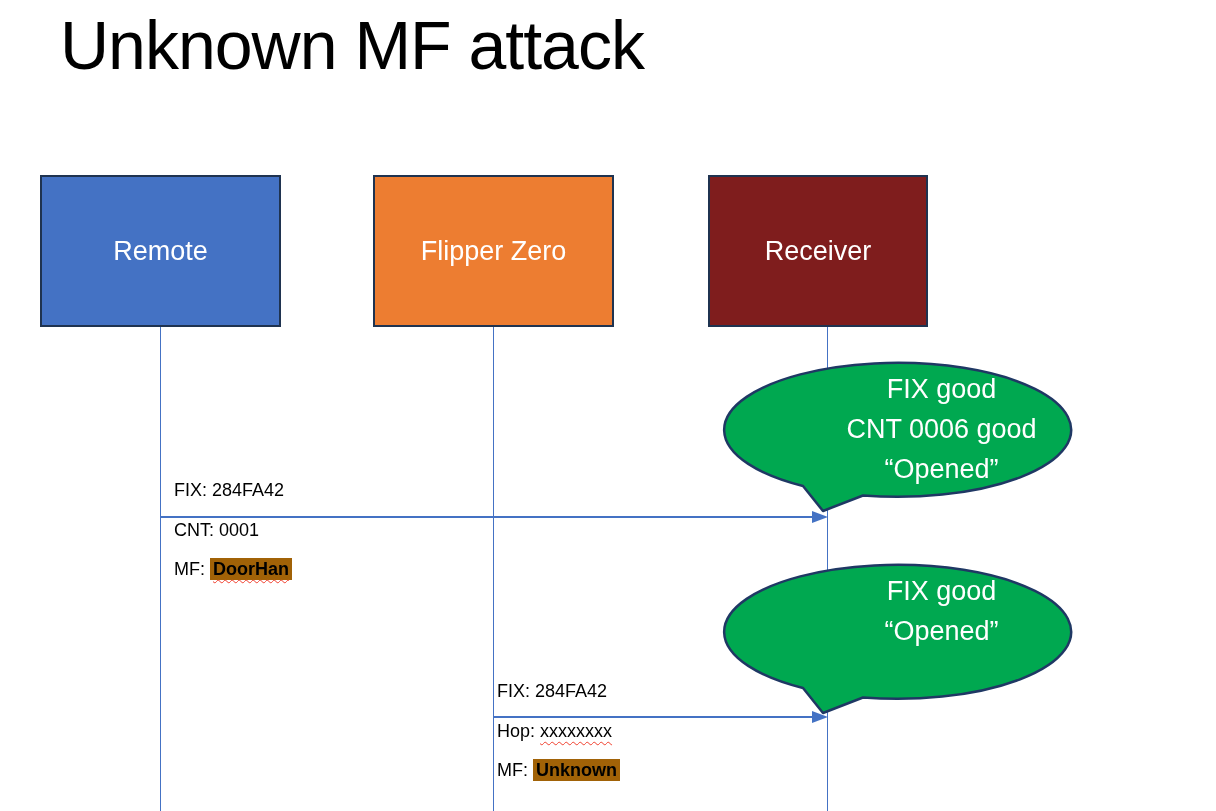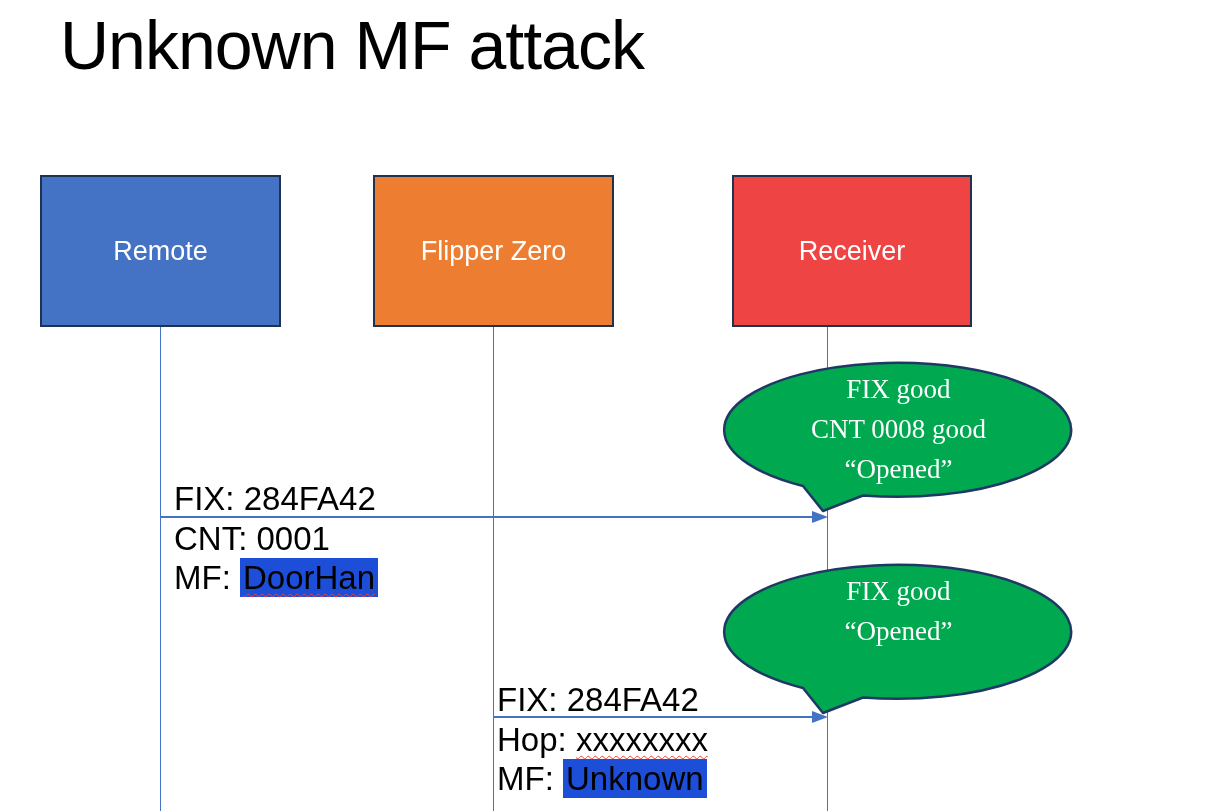--- a/index.html
+++ b/index.html
@@ -11,50 +11,50 @@
     position:absolute;left:60px;top:6px;font-size:68px;font-weight:300;
     letter-spacing:-1px;color:#000;white-space:nowrap;
   }
   .actor{
     position:absolute;top:175px;height:152px;border:2.5px solid #1f3350;
     box-sizing:border-box;display:flex;align-items:center;justify-content:center;
   }
   .actor span{color:#fff;font-size:27px;}
   .actor.remote{left:40px;width:241px;background:#4472c4;}
   .actor.flipper{left:373px;width:241px;background:#ed7d31;}
-  .actor.receiver{left:732px;width:240px;background:#ef4444;}
+  .actor.receiver{left:708px;width:220px;background:#7f1d1d;}
   .lifeline{
     position:absolute;top:327px;height:484px;width:1.5px;background:#4472c4;z-index:1;
   }
   .lifeline.l-remote{left:159.5px;}
   .lifeline.l-flipper{left:492.5px;}
   .lifeline.l-receiver{left:826.5px;}
   .msg-line{position:absolute;height:1.8px;background:#4472c4;z-index:6;}
   .msg-line.m1{left:161px;top:516px;width:652px;}
   .msg-line.m2{left:493px;top:716px;width:320px;}
   .arrow-head{
     position:absolute;width:0;height:0;z-index:6;
     border-top:6px solid transparent;border-bottom:6px solid transparent;
     border-left:16px solid #4472c4;
   }
   .arrow-head.a1{left:812px;top:511px;}
   .arrow-head.a2{left:812px;top:711px;}
-  .msg-label{position:absolute;font-size:33px;color:#000;white-space:nowrap;z-index:3;}
-  .hl{background:#1d4ed8;padding:1px 3px;}
+  .msg-label{position:absolute;font-size:18px;color:#000;white-space:nowrap;z-index:3;}
+  .hl{background:#a16207;padding:1px 3px;font-weight:bold;}
   .sq{
     text-decoration-line:underline;text-decoration-style:wavy;
     text-decoration-color:#f0402e;text-decoration-thickness:1px;
     text-underline-offset:4px;
   }
   .bubble-svg{position:absolute;left:716px;width:368px;height:166px;z-index:5;}
   .bubble-svg.b1{top:354px;}
   .bubble-svg.b2{top:556px;}
   .bubble-text{
-    position:absolute;left:725px;width:347px;text-align:center;color:#fff;
-    font-size:27px;line-height:40px;z-index:7;font-family:Liberation Serif, serif;
+    position:absolute;left:768px;width:347px;text-align:center;color:#fff;
+    font-size:27px;line-height:40px;z-index:7;
   }
   .bubble-text.t1{top:369px;}
   .bubble-text.t2{top:571px;}
 </style>
 </head>
 <body>
 
 <div id="slide">
 
   <div class="title">Unknown MF attack</div>
@@ -83,21 +83,21 @@
   <div class="arrow-head a2"></div>
   <div class="msg-label" style="left:497px;top:681px;">FIX: 284FA42</div>
   <div class="msg-label" style="left:497px;top:760px;"><span>MF: </span><span class="hl">Unknown</span></div>
   <div class="msg-label" style="left:497px;top:721px;"><span>Hop: </span><span class="sq">xxxxxxxx</span></div>
 
   <svg class="bubble-svg b1" viewBox="0 0 368 166">
     <path d="M 87 132 A 173.5 67 0 1 1 147 141.5 L 107 157 Z" fill="#00a850" stroke="#1f3864" stroke-width="2.5" stroke-linejoin="round"></path>
   </svg>
   <div class="bubble-text t1">
     <div>FIX good</div>
-    <div>CNT 0008 good</div>
+    <div>CNT 0006 good</div>
     <div>“Opened”</div>
   </div>
 
   <svg class="bubble-svg b2" viewBox="0 0 368 166">
     <path d="M 87 132 A 173.5 67 0 1 1 147 141.5 L 107 157 Z" fill="#00a850" stroke="#1f3864" stroke-width="2.5" stroke-linejoin="round"></path>
   </svg>
   <div class="bubble-text t2">
     <div>FIX good</div>
     <div>“Opened”</div>
   </div>

